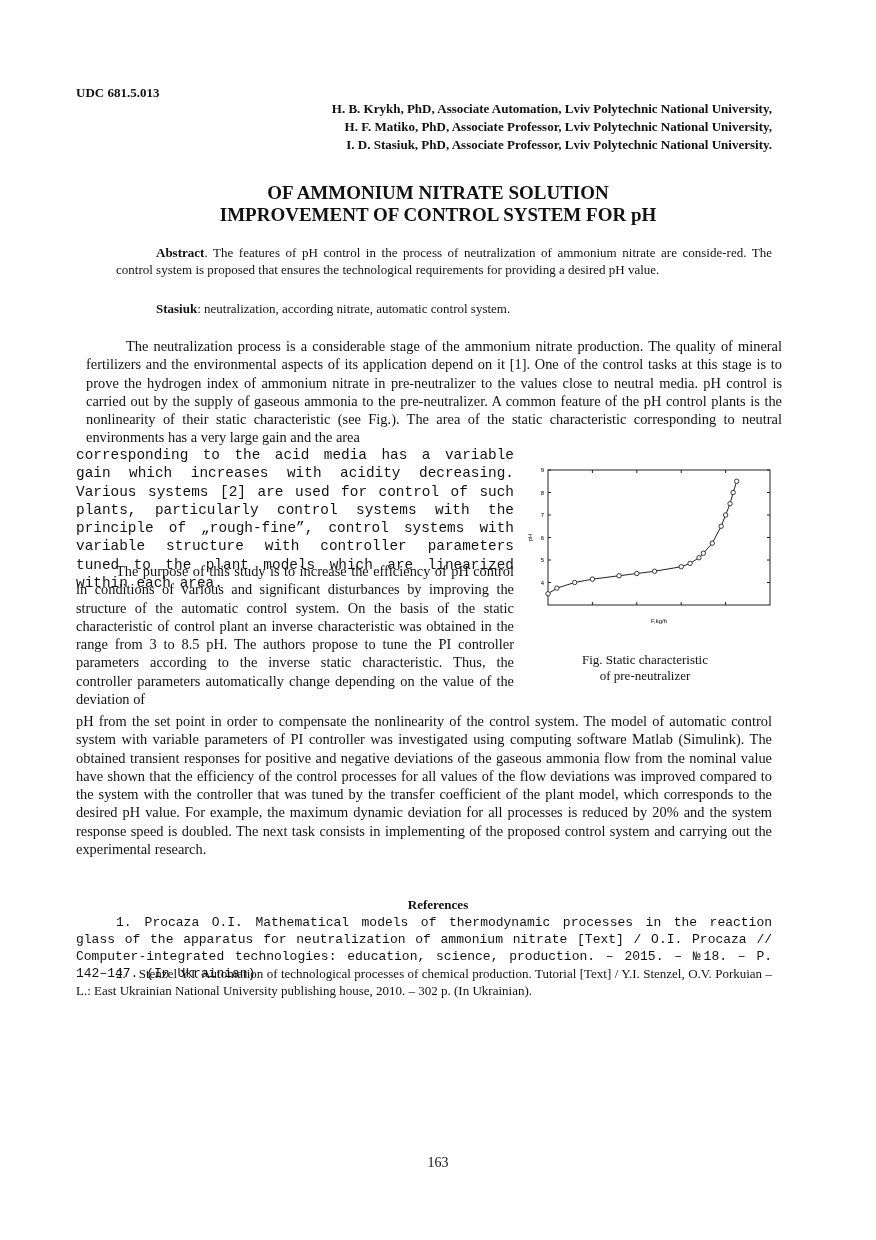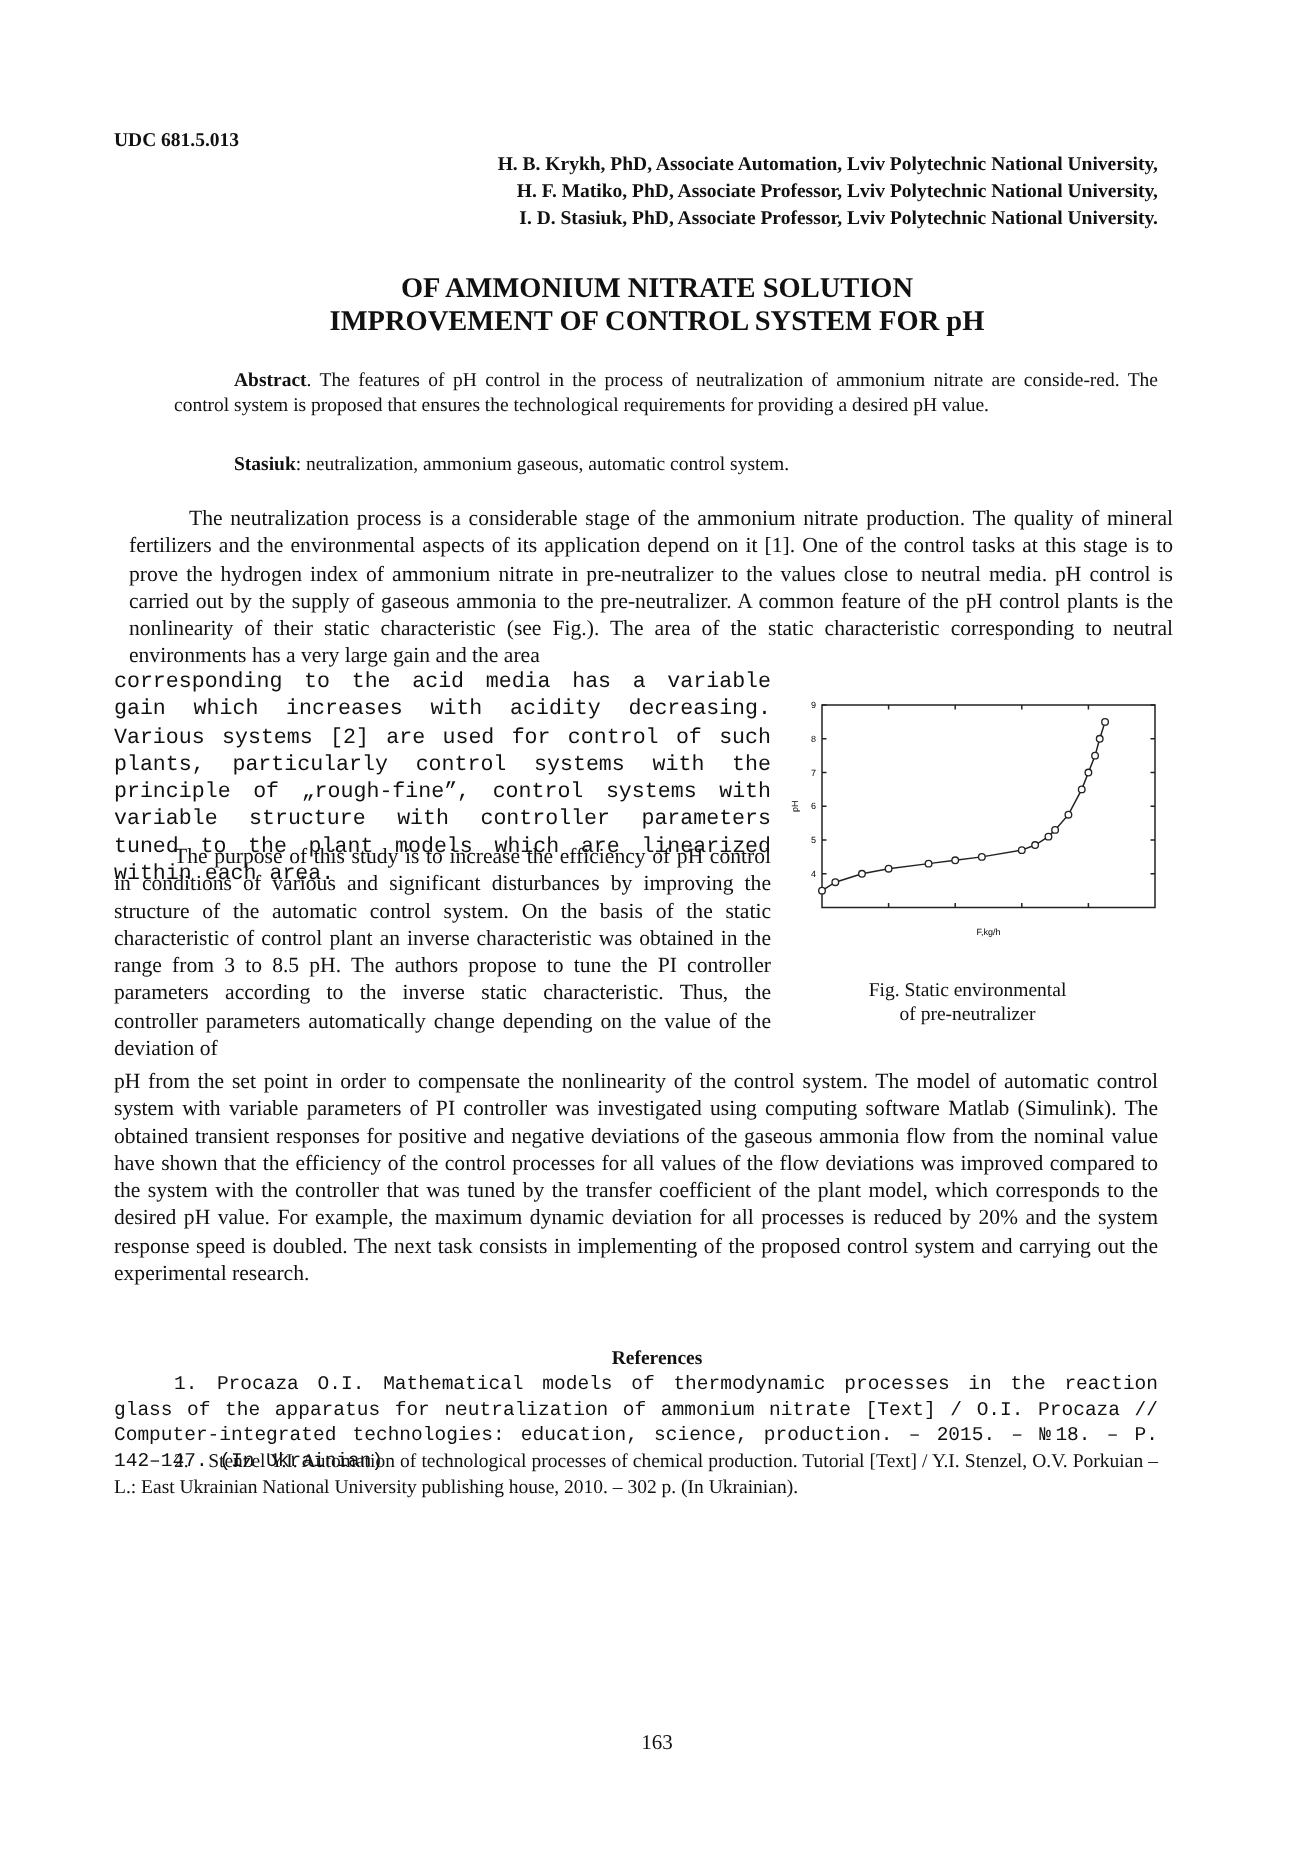--- a/index.html
+++ b/index.html
@@ -46,21 +46,21 @@
   <div>I. D. Stasiuk, PhD, Associate Professor, Lviv Polytechnic National University.</div>
 </div>
 
 <div class="title">
   <div>OF AMMONIUM NITRATE SOLUTION</div>
   <div>IMPROVEMENT OF CONTROL SYSTEM FOR pH</div>
 </div>
 
 <div class="abstract"><b>Abstract</b><span>. The features of pH control in the process of neutralization of ammonium nitrate are conside-red. The control system is proposed that ensures the technological requirements for providing a desired pH value.</span></div>
 
-<div class="keywords"><b>Stasiuk</b><span>: neutralization, ammonium gaseous, automatic control system.</span></div>
+<div class="keywords"><b>Stasiuk</b><span>: neutralization, according nitrate, automatic control system.</span></div>
 
 <div class="body-full p1">The neutralization process is a considerable stage of the ammonium nitrate production. The quality of mineral fertilizers and the environmental aspects of its application depend on it [1]. One of the control tasks at this stage is to prove the hydrogen index of ammonium nitrate in pre-neutralizer to the values close to neutral media. pH control is carried out by the supply of gaseous ammonia to the pre-neutralizer. A common feature of the pH control plants is the nonlinearity of their static characteristic (see Fig.). The area of the static characteristic corresponding to neutral environments has a very large gain and the area</div>
 <div class="body-col p1b">corresponding to the acid media has a variable gain which increases with acidity decreasing. Various systems [2] are used for control of such plants, particularly control systems with the principle of „rough-fine”, control systems with variable structure with controller parameters tuned to the plant models which are linearized within each area.</div>
 <div class="body-col p2">The purpose of this study is to increase the efficiency of pH control in conditions of various and significant disturbances by improving the structure of the automatic control system. On the basis of the static characteristic of control plant an inverse characteristic was obtained in the range from 3 to 8.5 pH. The authors propose to tune the PI controller parameters according to the inverse static characteristic. Thus, the controller parameters automatically change depending on the value of the deviation of</div>
 <div class="body-full p3">pH from the set point in order to compensate the nonlinearity of the control system. The model of automatic control system with variable parameters of PI controller was investigated using computing software Matlab (Simulink). The obtained transient responses for positive and negative deviations of the gaseous ammonia flow from the nominal value have shown that the efficiency of the control processes for all values of the flow deviations was improved compared to the system with the controller that was tuned by the transfer coefficient of the plant model, which corresponds to the desired pH value. For example, the maximum dynamic deviation for all processes is reduced by 20% and the system response speed is doubled. The next task consists in implementing of the proposed control system and carrying out the experimental research.</div>
 
 <div class="figure">
   <svg id="chart" width="260" height="180">
     <rect id="axes-box" fill="none" stroke="#222" stroke-width="1" x="28" y="8" width="222" height="135"></rect>
     <g id="yticks">
@@ -112,21 +112,21 @@
         <circle cx="201.16" cy="64.25" r="2.2" fill="#fff" stroke="#222" stroke-width="0.9"></circle>
         <circle cx="205.60000000000002" cy="53" r="2.2" fill="#fff" stroke="#222" stroke-width="0.9"></circle>
         <circle cx="210.04" cy="41.75" r="2.2" fill="#fff" stroke="#222" stroke-width="0.9"></circle>
         <circle cx="213.148" cy="30.5" r="2.2" fill="#fff" stroke="#222" stroke-width="0.9"></circle>
         <circle cx="216.7" cy="19.25" r="2.2" fill="#fff" stroke="#222" stroke-width="0.9"></circle>
       </g>
   </svg>
 </div>
 
 <div class="caption">
-  <div>Fig. Static environmental</div>
+  <div>Fig. Static characteristic</div>
   <div>of pre-neutralizer</div>
 </div>
 
 <div class="ref-title">References</div>
 <div class="ref r1">1. Procaza O.I. Mathematical models of thermodynamic processes in the reaction glass of the apparatus for neutralization of ammonium nitrate [Text] / O.I. Procaza // Computer-integrated technologies: education, science, production. – 2015. – №18. – P. 142–147. (In Ukrainian)</div>
 <div class="ref r2">2. Stenzel Y.I. Automation of technological processes of chemical production. Tutorial [Text] / Y.I. Stenzel, O.V. Porkuian – L.: East Ukrainian National University publishing house, 2010. – 302 p. (In Ukrainian).</div>
 
 <div class="page-num">163</div>
 
 </body></html>

